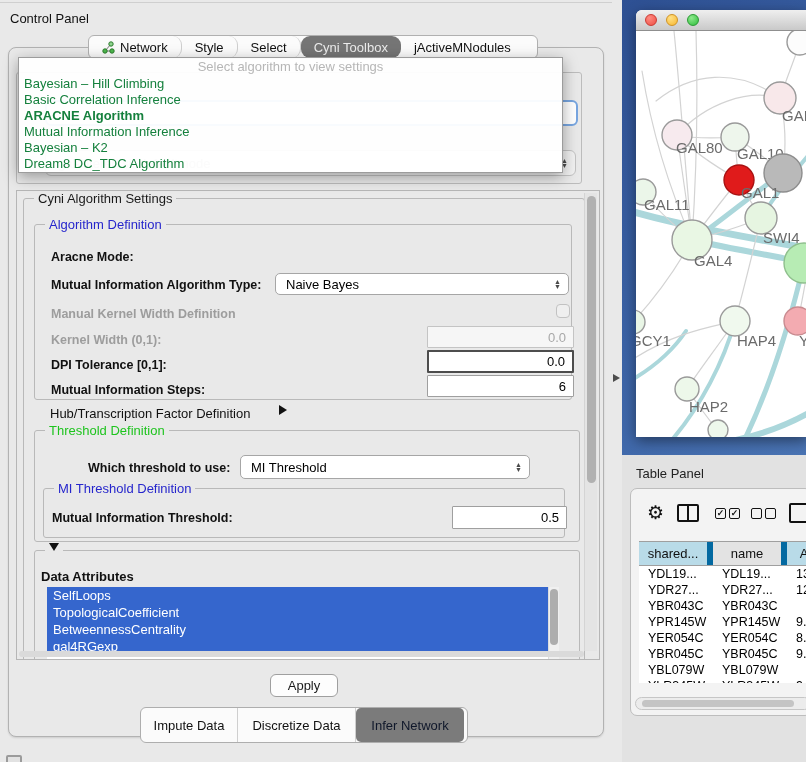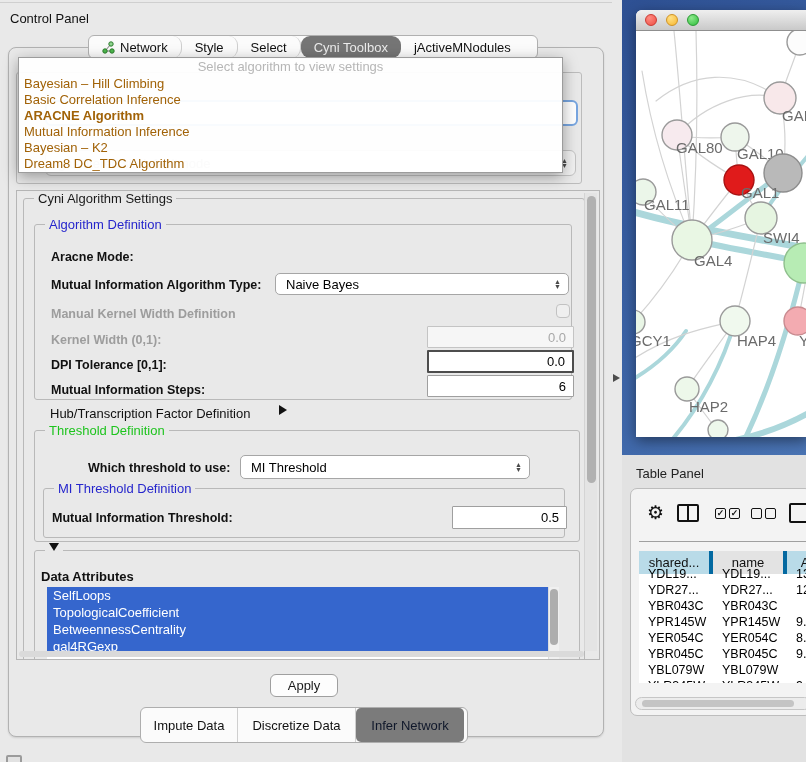--- a/index.html
+++ b/index.html
@@ -33,21 +33,21 @@
   
   .inf-group { left:16px; top:72px; width:566px; height:112px; border:1px solid #bcbcbc; border-radius:3px; background:#e9e9e9; }
   .focus-combo { left:45px; top:100px; width:533px; height:26px; background:#fff; border:2px solid #78a6e0; border-radius:6px; }
   .ghost-combo { left:45px; top:150px; width:531px; height:26px; background:#f1f1f1; border:1px solid #c3c3c3; border-radius:6px;
      display:flex; align-items:center; color:#a7a7a7; font-size:13px; padding-left:12px; }
 
   
   .algo-popup { left:18px; top:57px; width:545px; height:116px; background:rgba(255,255,255,0.95);
     border:1px solid #9c9c9c; box-shadow:0 4px 14px rgba(0,0,0,.35); z-index:50; }
   .algo-ph { height:18px; text-align:center; color:#b6b6b6; font-size:13px; line-height:18px; }
-  .algo-item { height:16px; line-height:16px; font-size:13px; padding-left:5px; color:#a16207; white-space:nowrap; }
+  .algo-item { height:16px; line-height:16px; font-size:13px; padding-left:5px; color:#15803d; white-space:nowrap; }
   .algo-item.bold { font-weight:bold; }
 
   
   .viewport { left:16px; top:190px; width:584px; height:470px; background:#e9e9e9;
     border:1px solid #b6b6b6; overflow:hidden; }
   .vsb-track { position:absolute; right:2px; top:2px; width:13px; height:458px; background:#e4e4e4; border-left:1px solid #d4d4d4; }
   .vsb-thumb { position:absolute; left:2px; top:3px; width:9px; height:287px; background:#b1b1b1; border-radius:5px; }
   .hsb-bottom { position:absolute; left:2px; bottom:2px; width:565px; height:6px; background:#dadada; border-radius:3px; }
 
   .group { position:absolute; border:1px solid #b9b9b9; border-radius:3px; }
@@ -110,21 +110,21 @@
   .spliticon { position:absolute; left:46px; top:7px; width:22px; height:18px; border:2px solid #111; border-radius:2px; }
   .spliticon:before { content:""; position:absolute; left:8px; top:0; width:2px; height:14px; background:#111; }
   .cbpair { position:absolute; top:11px; display:flex; gap:3px; }
   .smallcb { width:11px; height:11px; border:1.5px solid #111; border-radius:2px; font-size:9px; line-height:9px;
     text-align:center; color:#111; font-weight:bold; }
   .docicon { position:absolute; left:158px; top:6px; width:30px; height:20px; border:2px solid #111; border-radius:2px; background:#f3f3f3;}
 
   .tp-table { position:absolute; left:8px; top:52px; width:174px; height:142px; overflow:hidden; }
   .tp-head { display:flex; height:25px; border-top:1px solid #9f9f9f; border-bottom:1px solid #9f9f9f; }
   .tp-hc { height:100%; display:flex; align-items:center; justify-content:center; font-size:13px; color:#111;
-    border-right:4px solid #0369a1; overflow:hidden; flex:0 0 auto;margin-top:9px; }
+    border-right:6px solid #0369a1; overflow:hidden; flex:0 0 auto; }
   .tp-rows { background:#fff; height:117px; overflow:hidden; }
   .tp-row { display:flex; height:16px; align-items:center; font-size:12.5px; color:#000; }
   .tp-cell { flex:0 0 auto; padding-left:9px; overflow:hidden; white-space:nowrap; }
   .tp-hsb { position:absolute; left:4px; top:208px; width:176px; height:13px; background:#ececec;
     border:1px solid #c6c6c6; border-radius:7px; }
   .tp-hsb .th { position:absolute; left:6px; top:2px; width:152px; height:7px; background:#c4c4c4; border-radius:4px; }
 </style>
 </head>
 <body>
 

